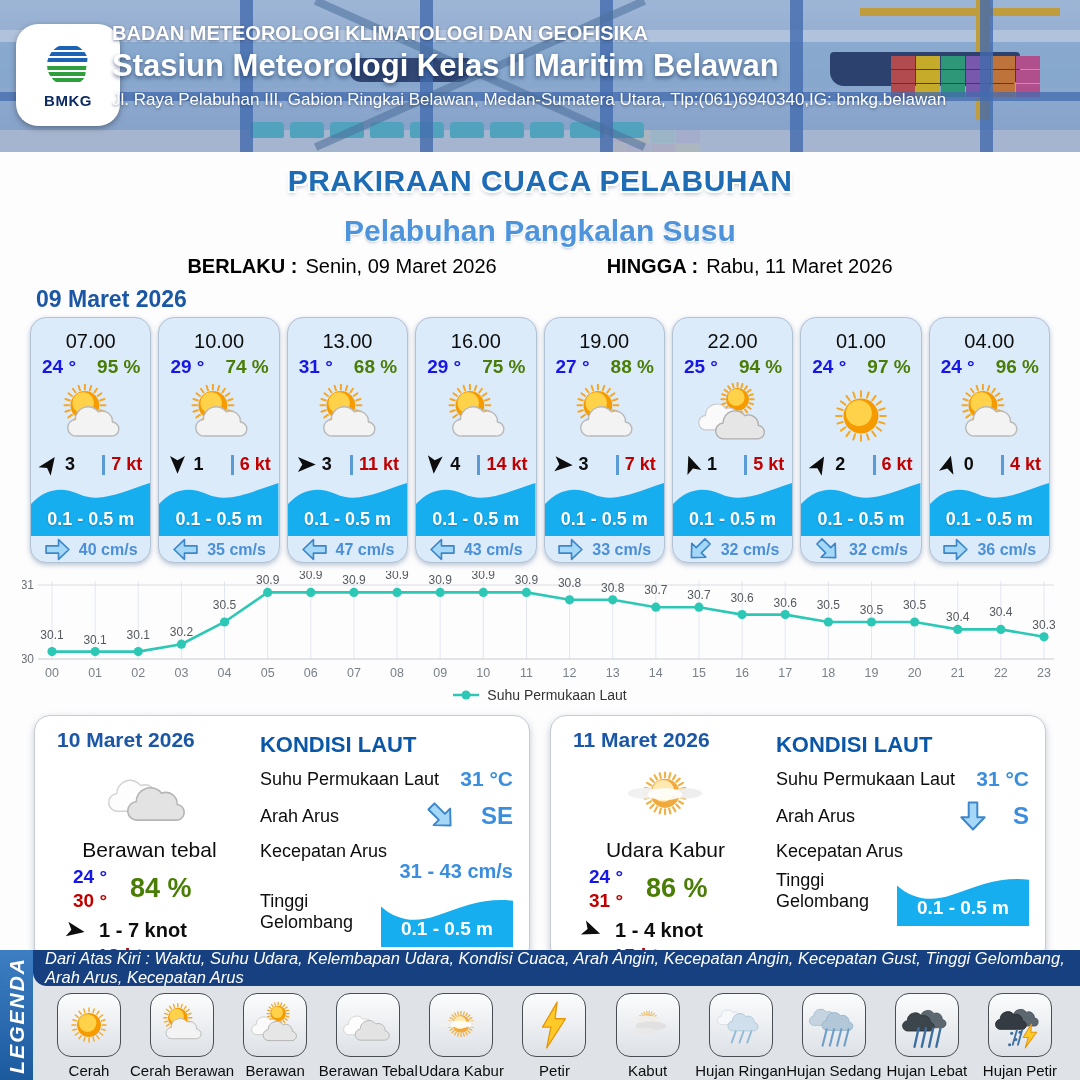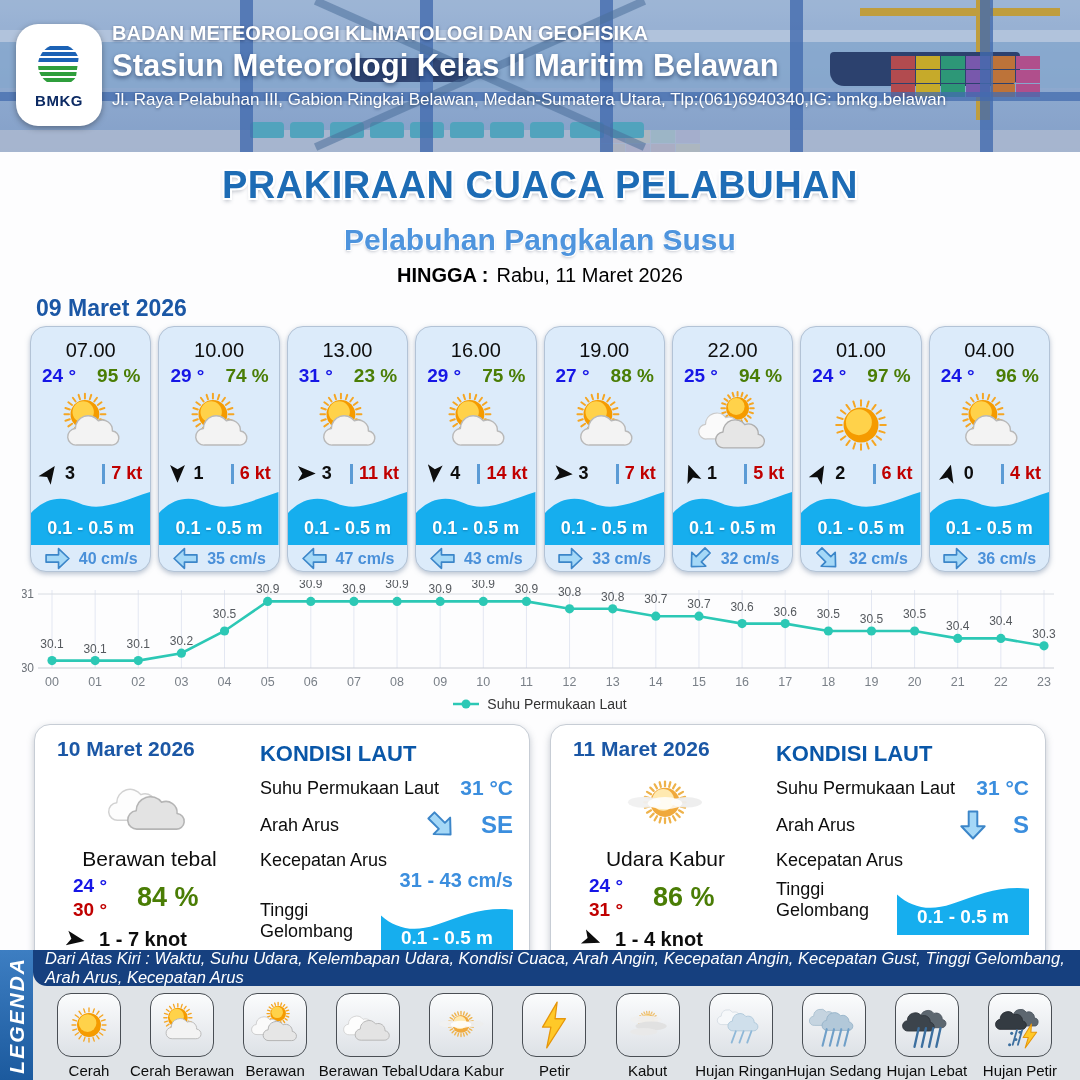--- a/index.html
+++ b/index.html
@@ -22,31 +22,31 @@
   .cbox:nth-child(6n+3){background:#2eac71;} .cbox:nth-child(6n+4){background:#8e5bb5;}
   .cbox:nth-child(6n+5){background:#e67e22;} .cbox:nth-child(6n+6){background:#d5508c;}
   .crane-mast { position:absolute; right:90px; top:0; width:14px; height:120px; background:#e8b427; }
   .crane-boom { position:absolute; right:20px; top:8px; width:200px; height:8px; background:#e8b427; }
   .ship-hull { position:absolute; left:830px; top:52px; width:190px; height:34px; background:#2c3e66; border-radius:4px 4px 14px 14px; }
   .ship-hull2 { position:absolute; left:350px; top:58px; width:120px; height:24px; background:#34466e; border-radius:3px 3px 10px 10px; }
   .seats { position:absolute; left:250px; bottom:14px; display:flex; gap:6px; }
   .seat { width:34px; height:16px; background:#5bbccb; border-radius:4px 4px 2px 2px; }
   .tint { position:absolute; inset:0; background:rgba(47,78,140,.22); }
 
-  .logo-box { position:absolute; left:16px; top:24px; width:86px; height:102px; background:#fff; border-radius:22px;
+  .logo-box { position:absolute; left:16px; top:24px; width:104px; height:102px; background:#fff; border-radius:22px;
               box-shadow:0 2px 6px rgba(0,0,0,.35); display:flex; flex-direction:column; align-items:center; justify-content:center; gap:3px; z-index:5; }
   .logo-text { font-size:15px; font-weight:bold; color:#0c2a63; letter-spacing:.5px; }
 
   .head-text { position:absolute; left:112px; top:22px; z-index:5; color:#fff; }
   .agency  { font-size:20px; font-weight:bold; text-shadow:0 1px 3px rgba(10,30,70,.55); }
   .station { font-size:31px; font-weight:bold; margin-top:3px; text-shadow:0 2px 4px rgba(10,30,70,.55); }
   .address { font-size:17px; margin-top:6px; text-shadow:0 1px 3px rgba(10,30,70,.55); }
 
   
-  .main-title { margin-top:12px; text-align:center; font-size:38px; font-weight:800; letter-spacing:.5px; color:#1d6cb5;
+  .main-title { margin-top:12px; text-align:center; font-size:30px; font-weight:800; letter-spacing:.5px; color:#1d6cb5;
     text-shadow:-2px -2px 0 #fff, 2px -2px 0 #fff, -2px 2px 0 #fff, 2px 2px 0 #fff, 0 3px 4px rgba(80,90,110,.45); }
   .sub-title { text-align:center; font-size:30px; font-weight:bold; color:#4e94dd; margin-top:16px;
     text-shadow:-1px -1px 0 #fff, 1px 1px 0 #fff, 0 2px 3px rgba(100,110,130,.35); }
   .validity { display:flex; justify-content:center; gap:110px; margin-top:7px; font-size:20px; color:#000; }
   .validity b { font-weight:bold; margin-right:8px; }
 
   .fdate { margin:8px 0 4px 36px; font-size:23px; font-weight:bold; color:#1b57a5; }
 
   
   .cards { display:flex; gap:7px; margin:0 30px; }
@@ -82,21 +82,21 @@
   .dcard { flex:1; background:#fff; border:1px solid #c7cdd5; border-radius:16px; box-shadow:0 3px 7px rgba(125,135,150,.45);
            height:248px; display:flex; padding:12px 16px; }
   .d-left { width:44%; display:flex; flex-direction:column; }
   .d-date { font-size:21px; font-weight:bold; color:#1b57a5; margin-left:6px; }
   .d-icon { height:86px; display:flex; align-items:center; justify-content:center; }
   .d-icon svg { width:86px; height:86px; }
   .d-cond { text-align:center; font-size:21px; color:#0d0d0d; }
   .d-temps { display:flex; align-items:center; margin-top:3px; margin-left:22px; }
   .d-tcol { display:flex; flex-direction:column; font-weight:bold; font-size:19px; line-height:1.25; }
   .d-tmin { color:#1616e6; } .d-tmax { color:#c00000; }
-  .d-hum { color:#4a7d05; font-weight:bold; font-size:27px; margin-left:30px; }
+  .d-hum { color:#4a7d05; font-weight:bold; font-size:27px; margin-left:23px; }
   .d-wind { display:flex; align-items:center; gap:8px; font-weight:bold; font-size:20px; color:#0d0d0d; margin:6px 0 0 14px; }
   .d-gust { color:#c00000; font-weight:bold; font-size:20px; margin:3px 0 0 46px; }
   .d-right { flex:1; padding-left:12px; padding-top:4px; }
   .k-head { color:#0a57a8; font-weight:bold; font-size:22px; }
   .k-row { display:flex; justify-content:space-between; align-items:center; margin-top:9px; }
   .k-label { font-size:18px; color:#0d0d0d; }
   .k-val { color:#3b8ede; font-weight:bold; font-size:21px; }
   .k-dirwrap { display:flex; align-items:center; gap:24px; }
   .k-dir { display:inline-flex; width:32px; height:32px; }
   .k-dir svg { width:100%; height:100%; }
@@ -214,20 +214,23 @@
     <div class="head-text">
       <div class="agency">BADAN METEOROLOGI KLIMATOLOGI DAN GEOFISIKA</div>
       <div class="station">Stasiun Meteorologi Kelas II Maritim Belawan</div>
       <div class="address">Jl. Raya Pelabuhan III, Gabion Ringkai Belawan, Medan-Sumatera Utara, Tlp:(061)6940340,IG: bmkg.belawan</div>
     </div>
   </div>
 
   <div class="main-title">PRAKIRAAN CUACA PELABUHAN</div>
   <div class="sub-title">Pelabuhan Pangkalan Susu</div>
   <div class="validity">
+    <div>
+      <b>BERLAKU :</b><span>Senin, 09 Maret 2026</span>
+    </div>
     <div>
       <b>HINGGA :</b><span>Rabu, 11 Maret 2026</span>
     </div>
   </div>
 
   <div class="fdate">09 Maret 2026</div>
 
   <div class="cards" id="cards-row">
   <div class="fcard">
     <div class="f-time">07.00</div>
@@ -348,21 +351,21 @@
             </svg>
           </span>
       <span class="f-cval">35 cm/s</span>
     </div>
   </div>
 
   <div class="fcard">
     <div class="f-time">13.00</div>
     <div class="f-th">
       <span class="f-temp">31 °</span>
-      <span class="f-hum">23 %</span>
+      <span class="f-hum">68 %</span>
     </div>
     <div class="f-icon">
           <svg viewBox="0 0 100 100">
             <line x1="62.900000000000006" y1="36" x2="68.97999999999999" y2="36" stroke="#f5a623" stroke-width="2.6" stroke-linecap="round"></line>
             <line x1="61.87708119056871" y1="42.4584551824364" x2="67.65950480964324" y2="44.33727850823608" stroke="#f5a623" stroke-width="2.6" stroke-linecap="round"></line>
             <line x1="58.908455182436406" y1="48.28471177291269" x2="63.827278508236084" y2="51.85844610685093" stroke="#f5a623" stroke-width="2.6" stroke-linecap="round"></line>
             <line x1="54.28471177291269" y1="52.908455182436406" x2="57.85844610685093" y2="57.827278508236084" stroke="#f5a623" stroke-width="2.6" stroke-linecap="round"></line>
             <line x1="48.4584551824364" y1="55.87708119056871" x2="50.33727850823608" y2="61.65950480964324" stroke="#f5a623" stroke-width="2.6" stroke-linecap="round"></line>
             <line x1="42" y1="56.900000000000006" x2="42" y2="62.98" stroke="#f5a623" stroke-width="2.6" stroke-linecap="round"></line>
             <line x1="35.5415448175636" y1="55.87708119056872" x2="33.66272149176392" y2="61.659504809643245" stroke="#f5a623" stroke-width="2.6" stroke-linecap="round"></line>

